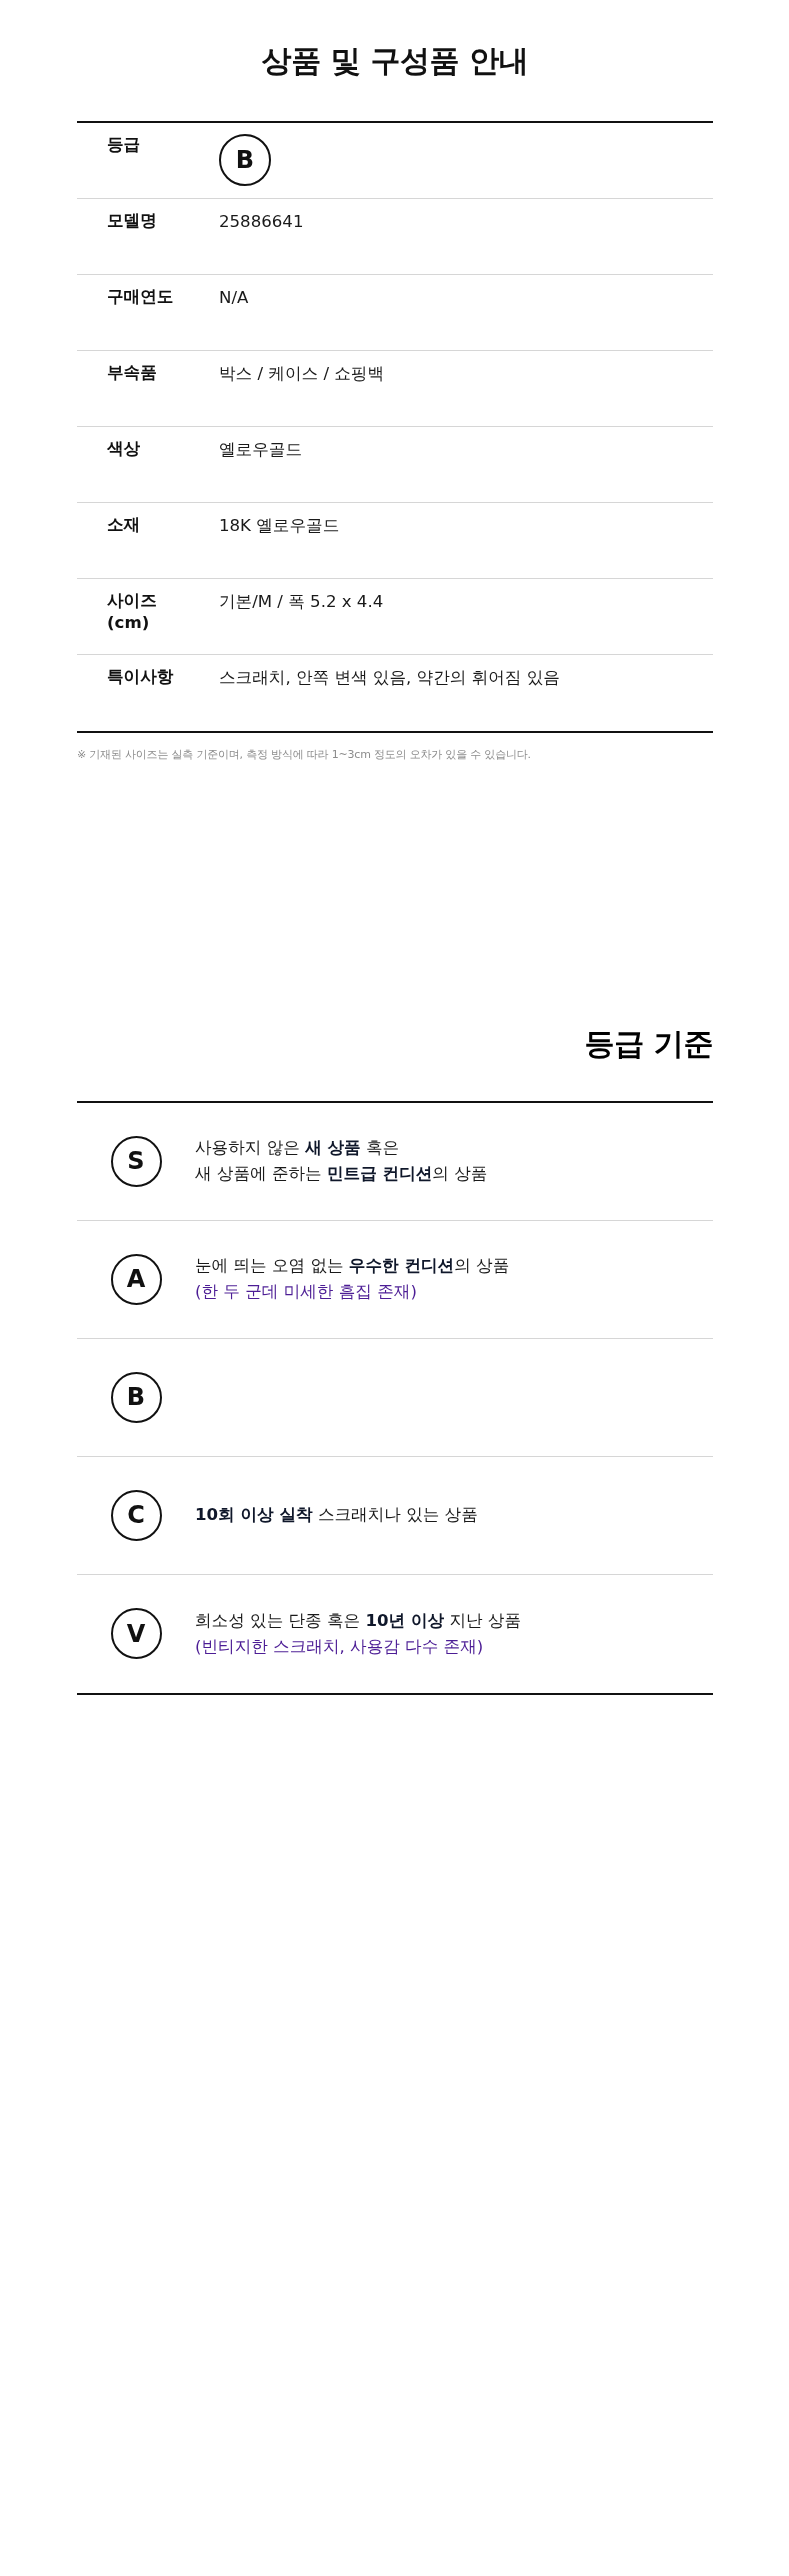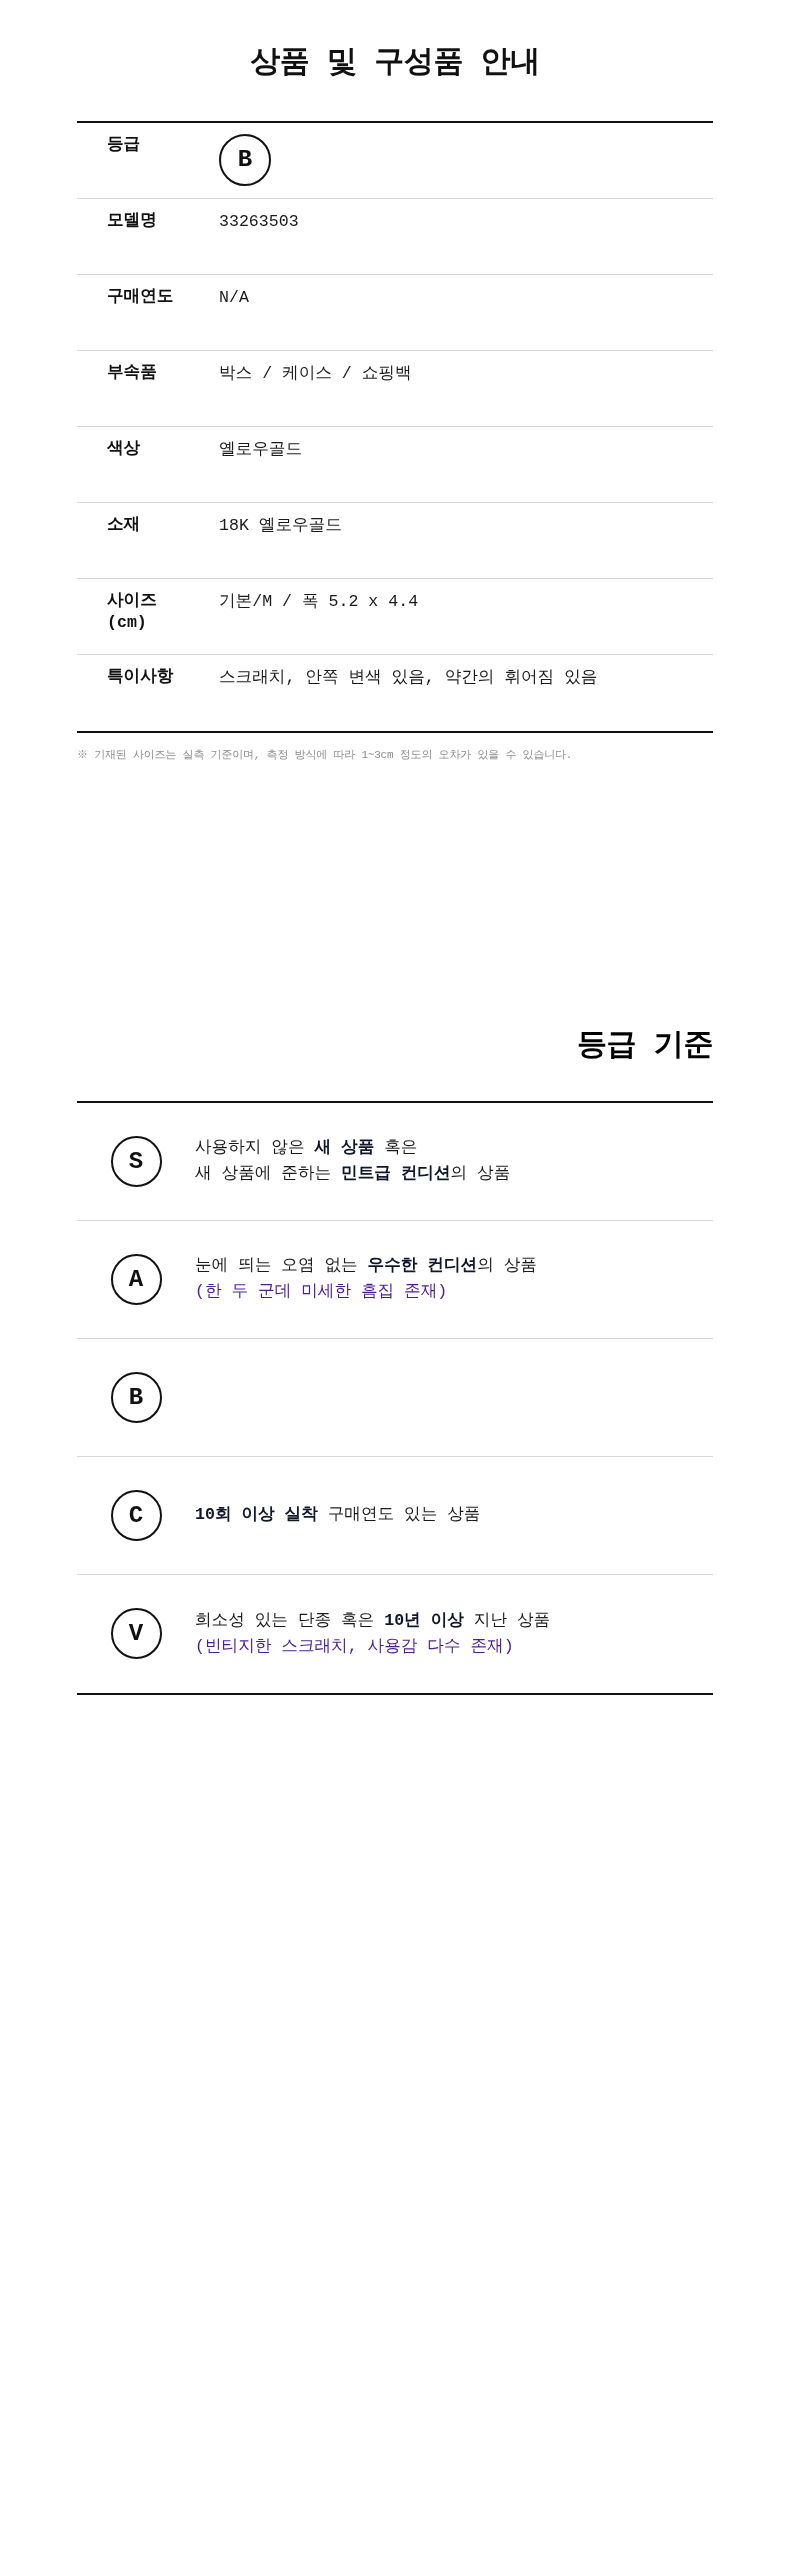--- a/index.html
+++ b/index.html
@@ -13,21 +13,20 @@
     min-height: 2576px;
     font-family: "DejaVu Sans", "Liberation Sans", sans-serif;
     color: #1a1a1a;
     position: relative;
   }
 
   .page {
     width: 714px;
     margin: 0 auto;
     padding: 0;
-    font-family: Liberation Mono, monospace;
   }
 
   
   .section-one {
     padding: 0 39px;
   }
 
   .main-title {
     text-align: center;
     font-size: 30px;
@@ -183,21 +182,21 @@
 
       <div class="spec-row">
         <div class="spec-label">등급</div>
         <div class="spec-value">
           <span class="grade-badge">B</span>
         </div>
       </div>
 
       <div class="spec-row">
         <div class="spec-label">모델명</div>
-        <div class="spec-value">33263503</div>
+        <div class="spec-value">25886641</div>
       </div>
 
       <div class="spec-row">
         <div class="spec-label">구매연도</div>
         <div class="spec-value">N/A</div>
       </div>
 
       <div class="spec-row">
         <div class="spec-label">부속품</div>
         <div class="spec-value">박스 / 케이스 / 쇼핑백</div>
@@ -271,21 +270,21 @@
           <span class="grade-circle">B</span>
         </div>
       </div>
 
       <div class="grade-row">
         <div class="grade-letter-cell">
           <span class="grade-circle">C</span>
         </div>
         <div class="grade-desc">
           <div class="grade-line">
-            <b>10회 이상 실착</b><span> 구매연도 있는 상품</span>
+            <b>10회 이상 실착</b><span> 스크래치나 있는 상품</span>
           </div>
         </div>
       </div>
 
       <div class="grade-row">
         <div class="grade-letter-cell">
           <span class="grade-circle">V</span>
         </div>
         <div class="grade-desc">
           <div class="grade-line">

